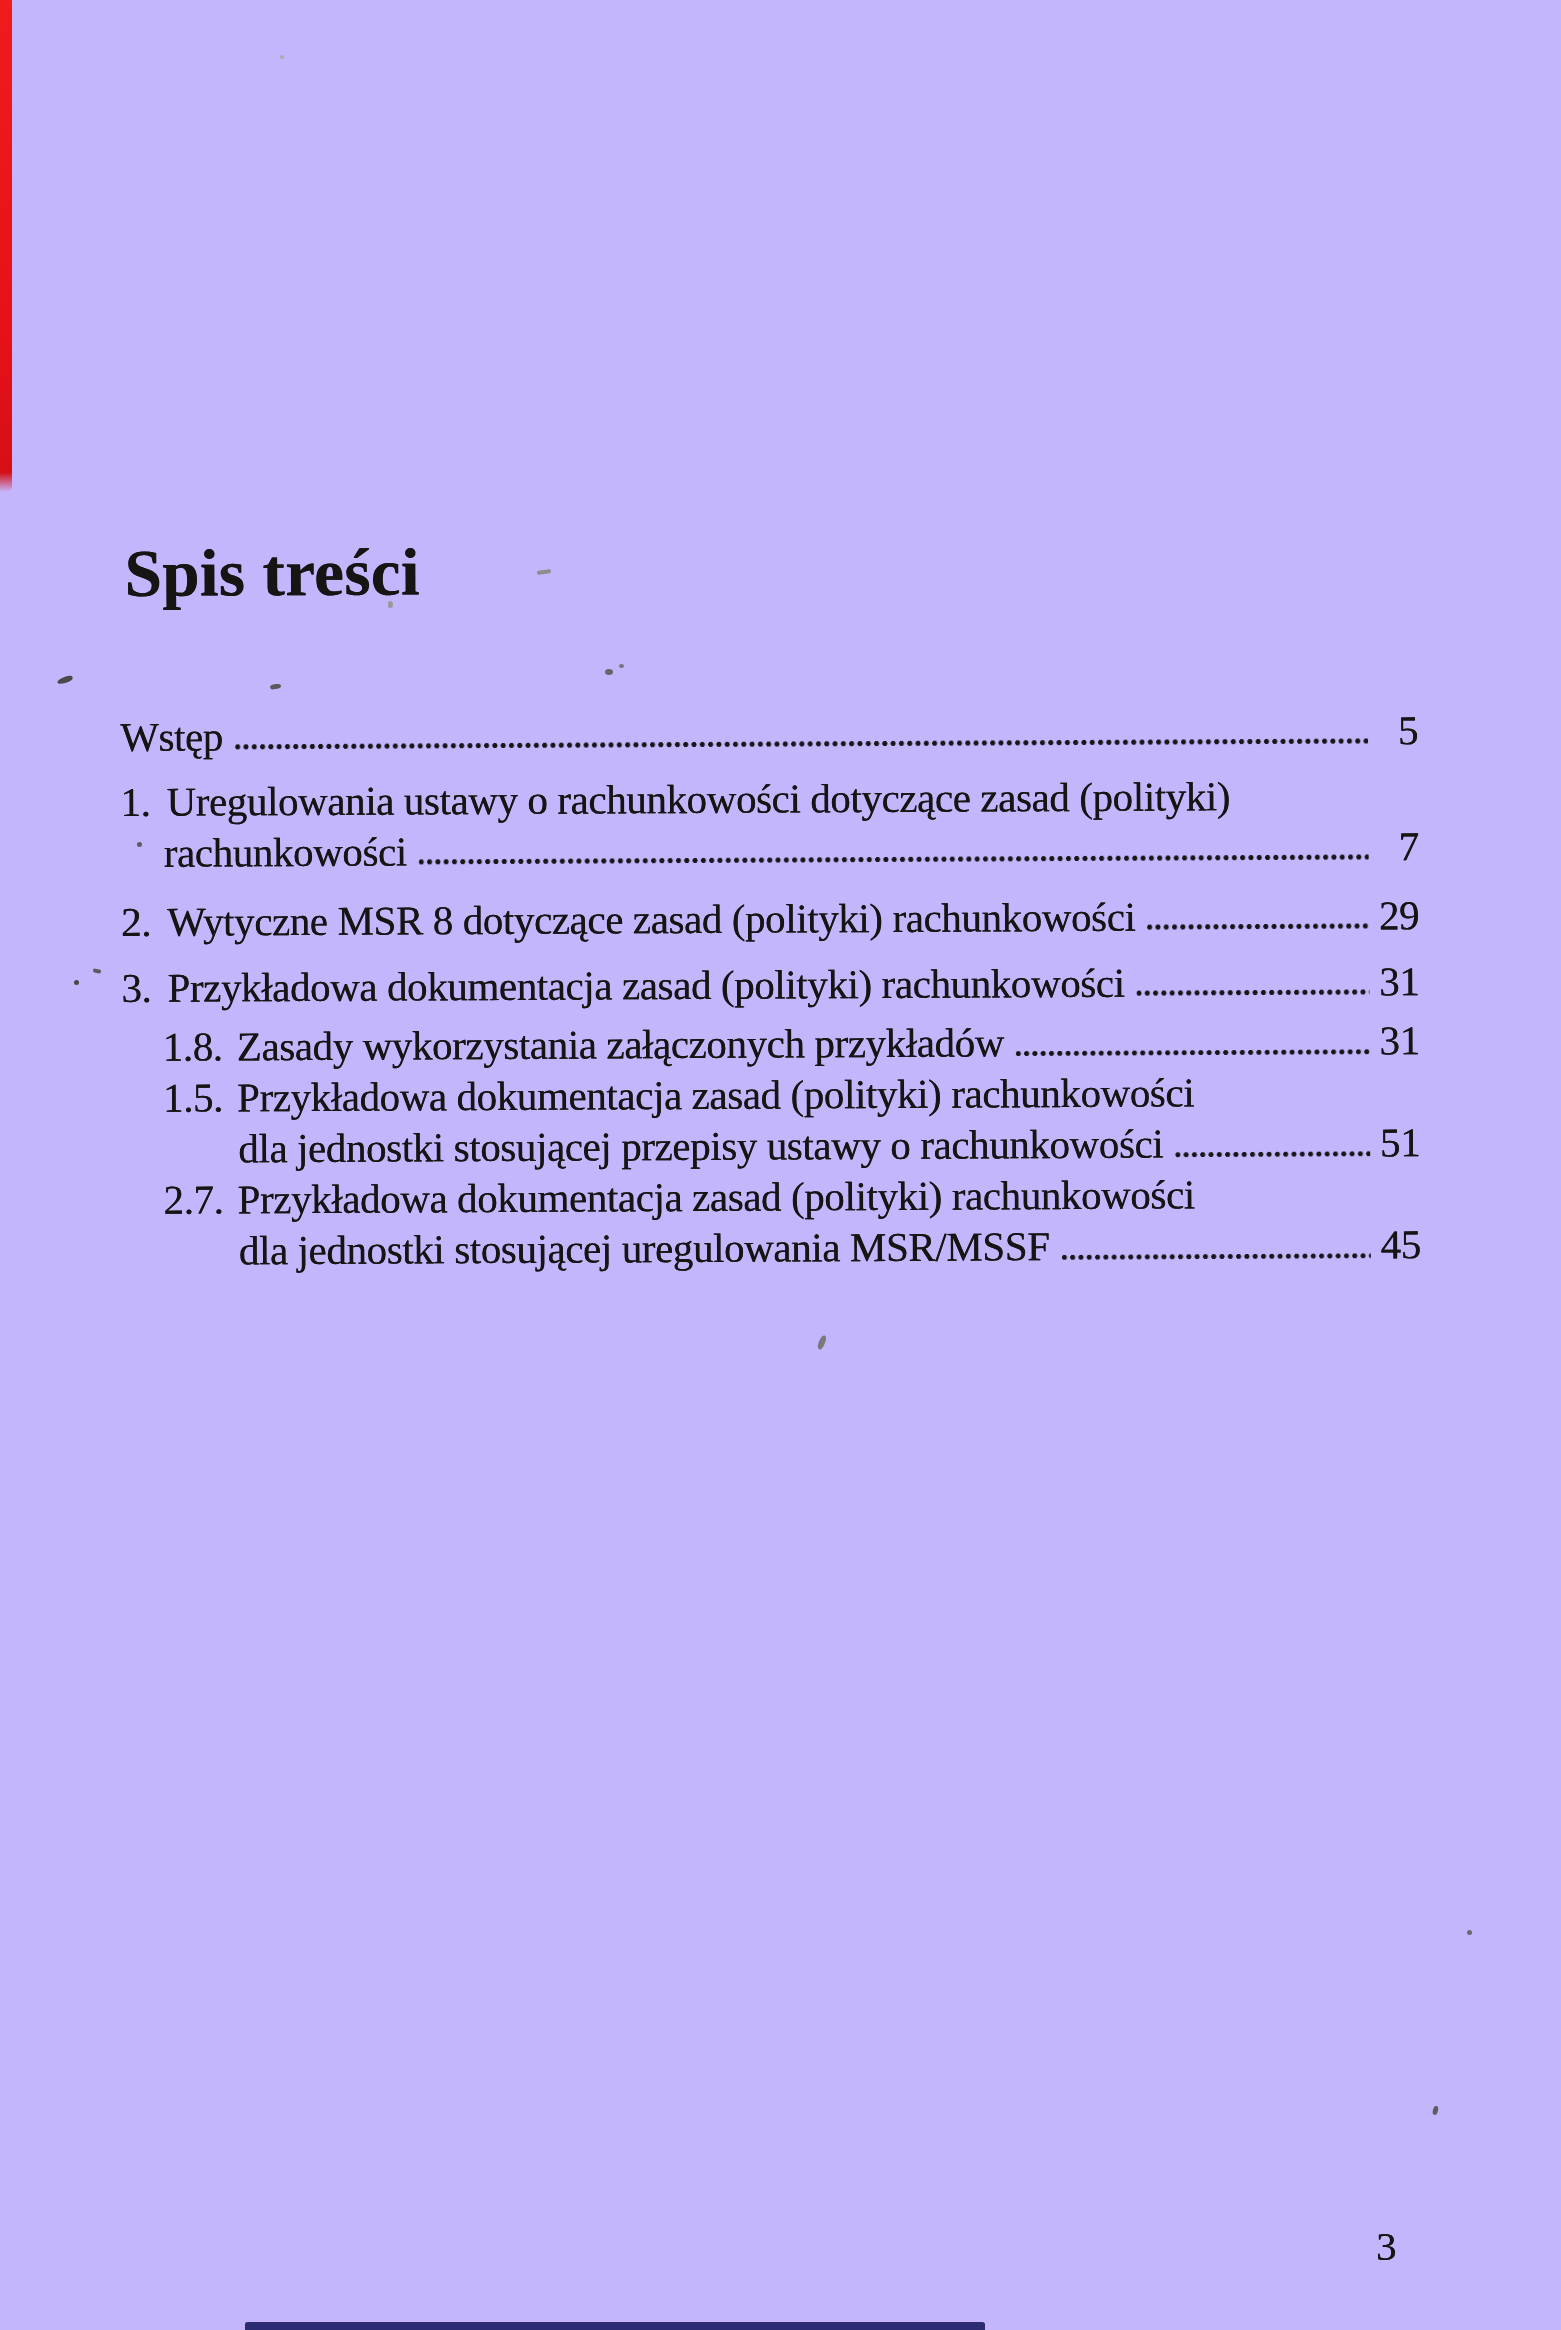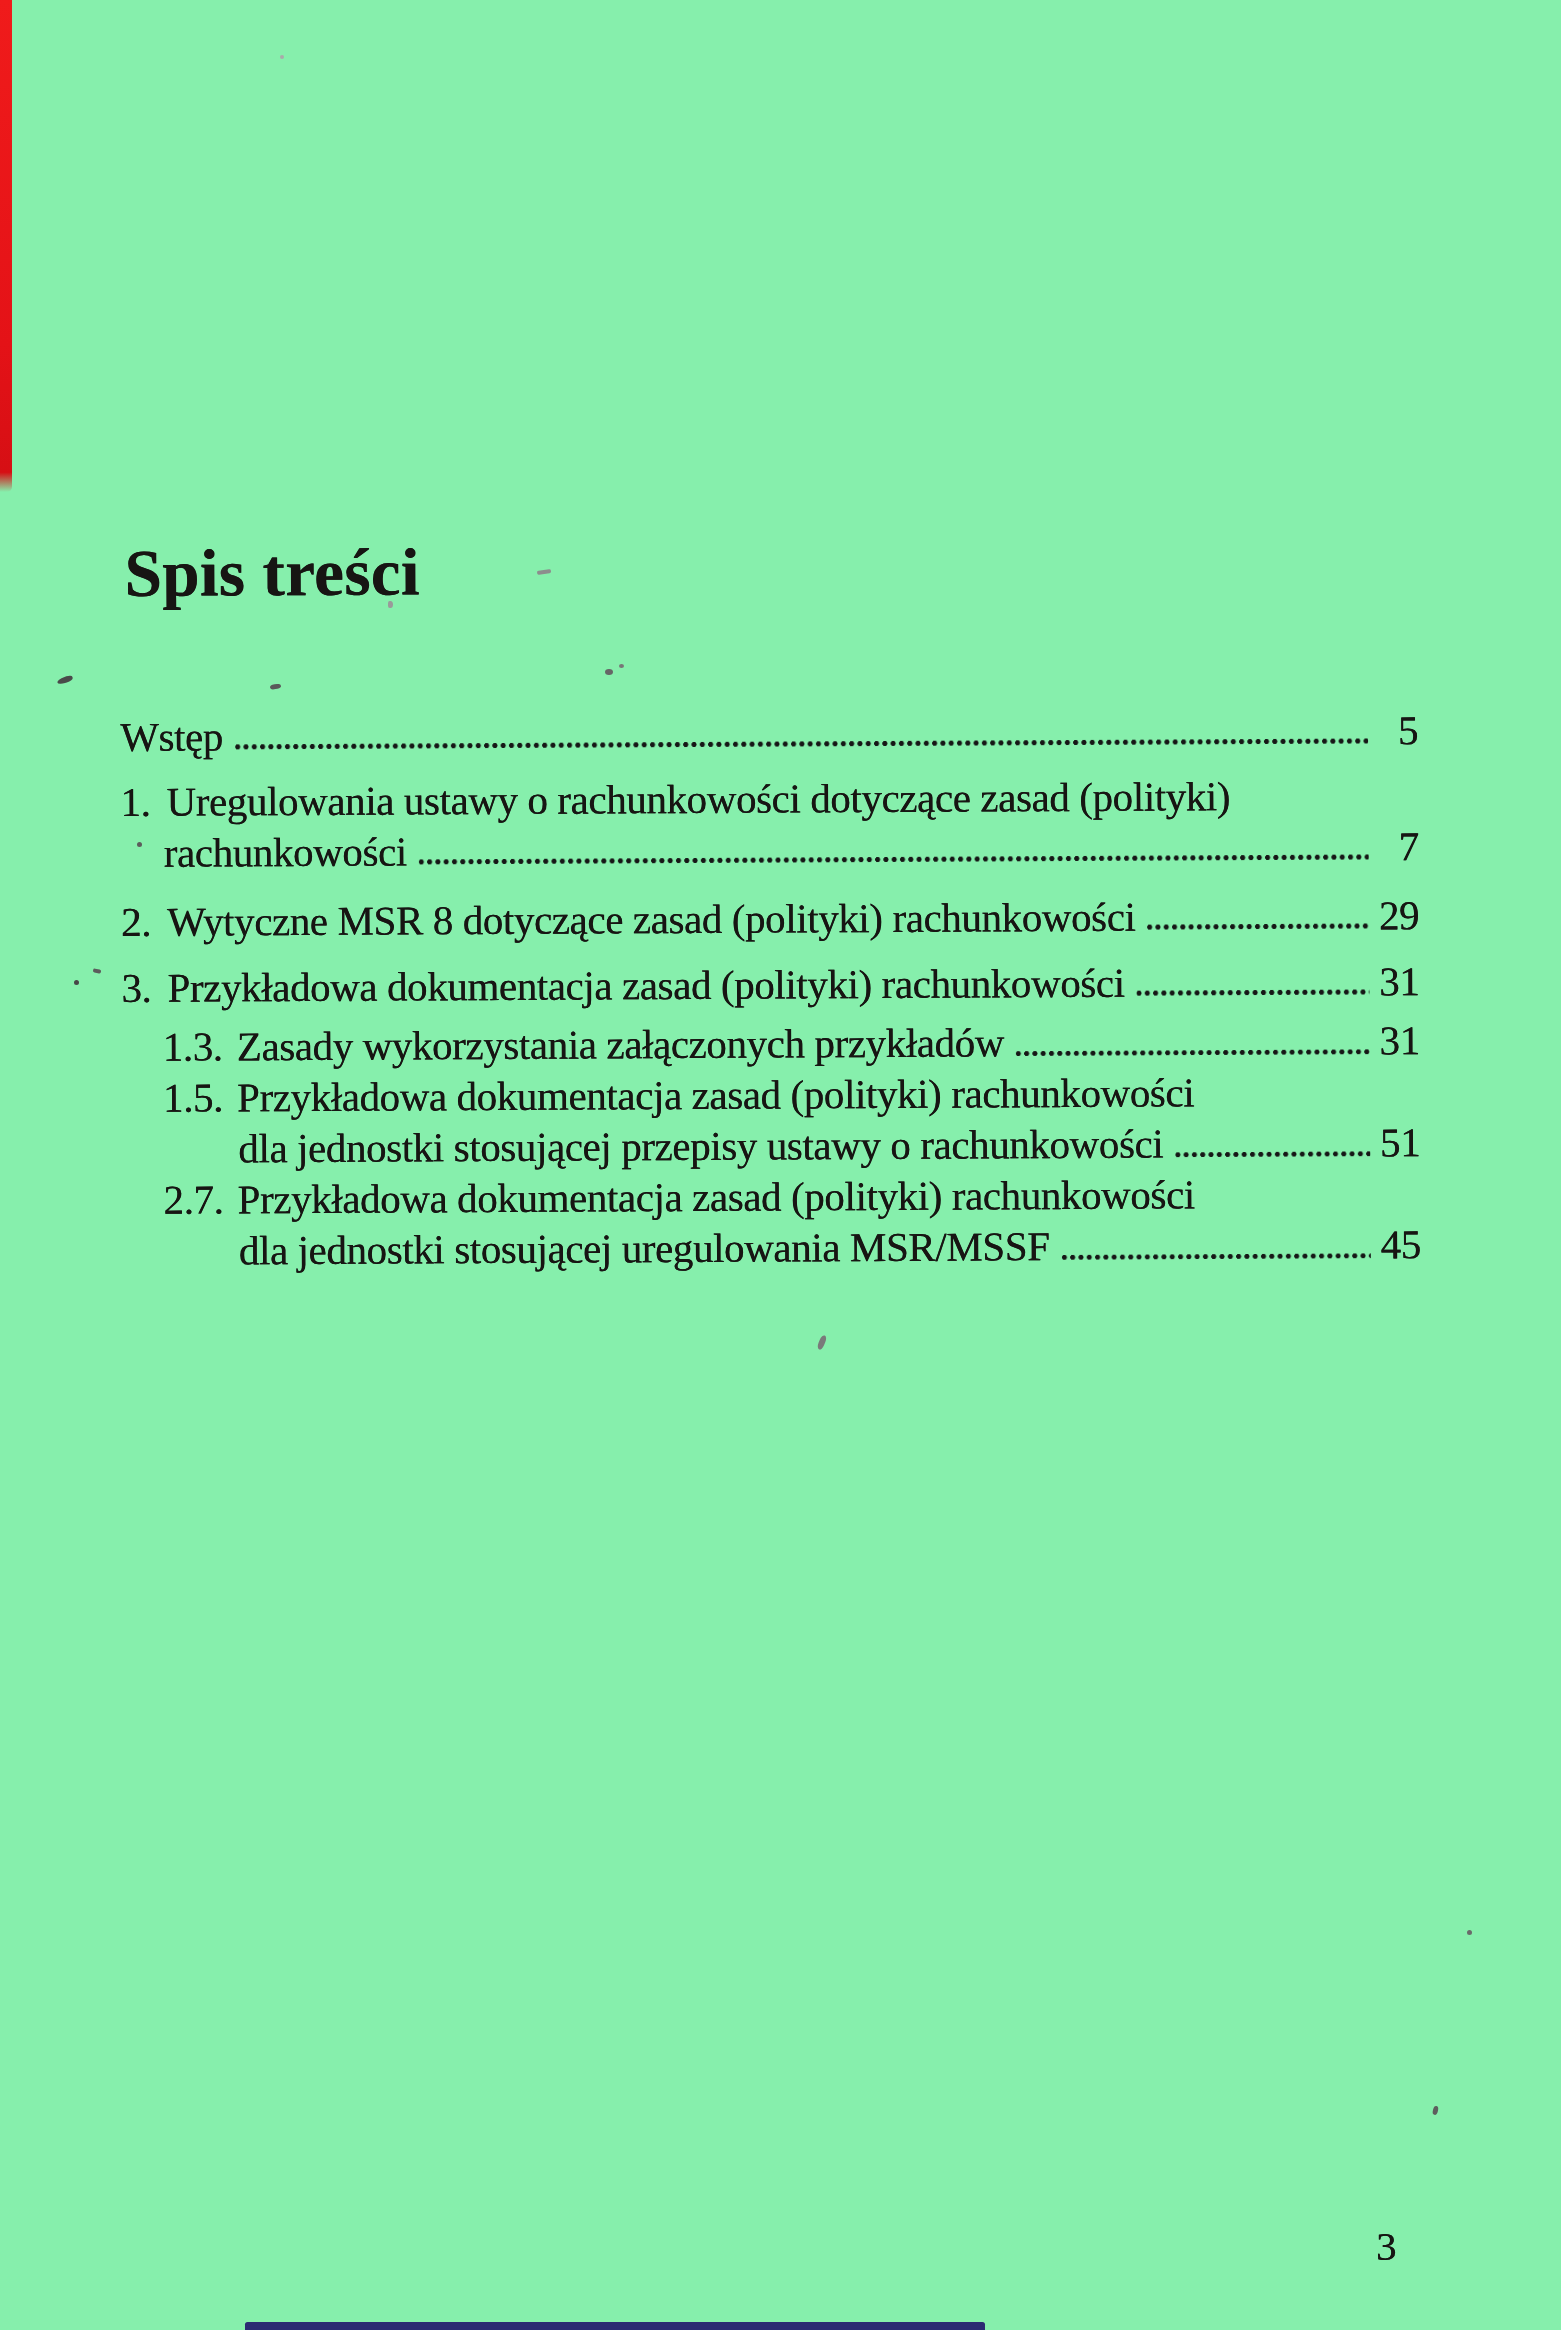--- a/index.html
+++ b/index.html
@@ -5,21 +5,21 @@
   html,body { margin:0; padding:0; }
   body {
     width:1561px; height:2330px;
     background:#ffffff;
     font-family:"Liberation Serif", serif;
     position:relative;
     overflow:hidden;
   }
   .page {
     position:absolute; inset:0;
-    background:#86efac;
+    background:#c4b5fd;
     overflow:hidden;
   }
 
   
   .red-edge {
     position:absolute; left:0; top:0;
     width:12px; height:492px;
     background:linear-gradient(180deg,#f01b1b 0%, #e41217 70%, #d60f14 96%, rgba(214,15,20,0) 100%);
     border-bottom-right-radius:5.2px;
   }
@@ -146,21 +146,21 @@
       </div>
 
       <div class="row l0 g17">
         <span class="num">3.</span>
         <span class="t">Przykładowa dokumentacja zasad (polityki) rachunkowości</span>
         <span class="dots"></span>
         <span class="pg">31</span>
       </div>
 
       <div class="row l2 g10">
-        <span class="num">1.3.</span>
+        <span class="num">1.8.</span>
         <span class="t">Zasady wykorzystania załączonych przykładów</span>
         <span class="dots"></span>
         <span class="pg">31</span>
       </div>
 
       <div class="row l2">
         <span class="num">1.5.</span>
         <span class="t">Przykładowa dokumentacja zasad (polityki) rachunkowości</span>
       </div>
 

